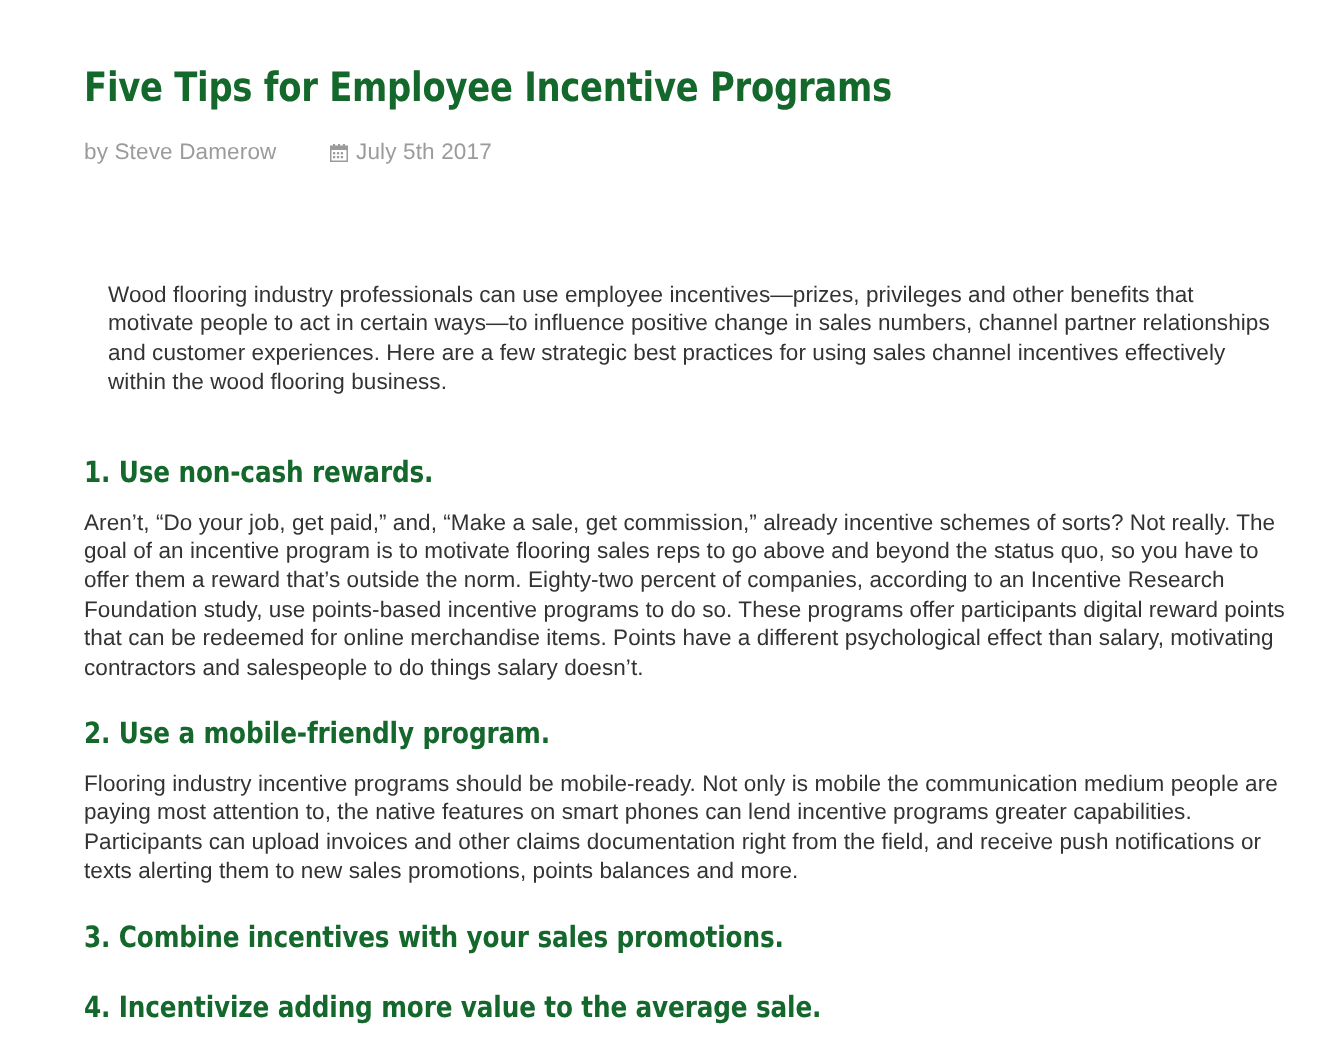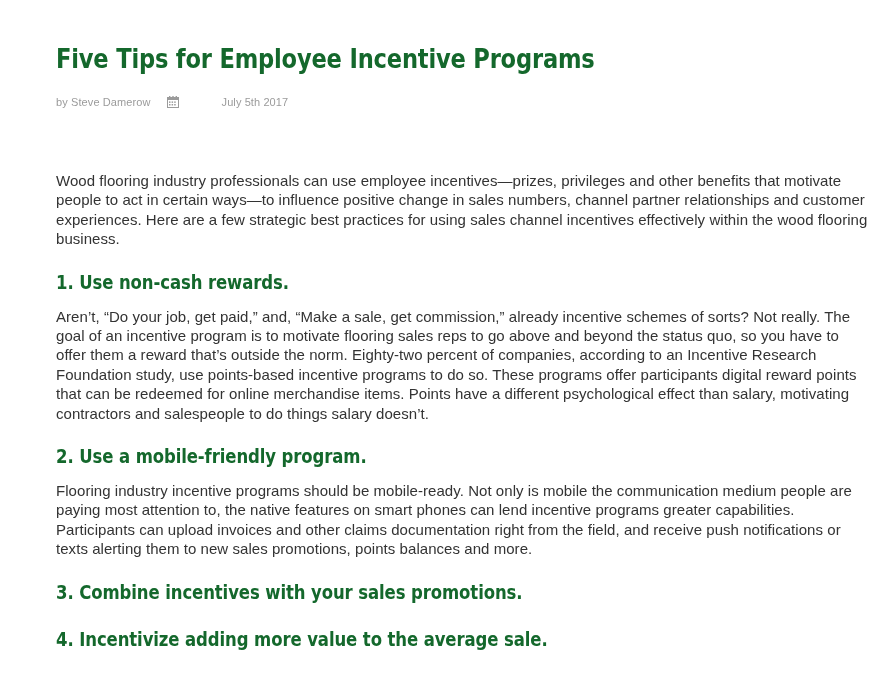--- a/index.html
+++ b/index.html
@@ -31,47 +31,46 @@
     letter-spacing: -0.2px;
     color: #14682c;
     transform: scaleX(0.93);
     transform-origin: left center;
   }
 
   .byline {
     margin-top: 17px;
     display: flex;
     align-items: flex-start;
-    font-size: 11px;
+    font-size: 15px;
     line-height: 18px;
     color: #9b9b9b;
     letter-spacing: 0.1px;
   }
   .byline .author {
     white-space: nowrap;
   }
   .byline .meta-date {
     display: flex;
     align-items: center;
-    margin-left: 16px;
+    margin-left: 36px;
     white-space: nowrap;
-    gap: 38px;
   }
   .cal-icon {
     display: inline-block;
     width: 12px;
     height: 12px;
     margin-right: 5px;
     position: relative;
     top: 0px;
   }
   .cal-icon svg { display: block; }
 
   .body-copy {
-    margin: 0;
+    margin: 16px;
     padding-top: 60px;
     font-size: 15px;
     line-height: 19.4px;
     color: #333333;
     letter-spacing: 0.05px;
     max-width: 818px;
   }
 
   .section-heading {
     margin: 0;

